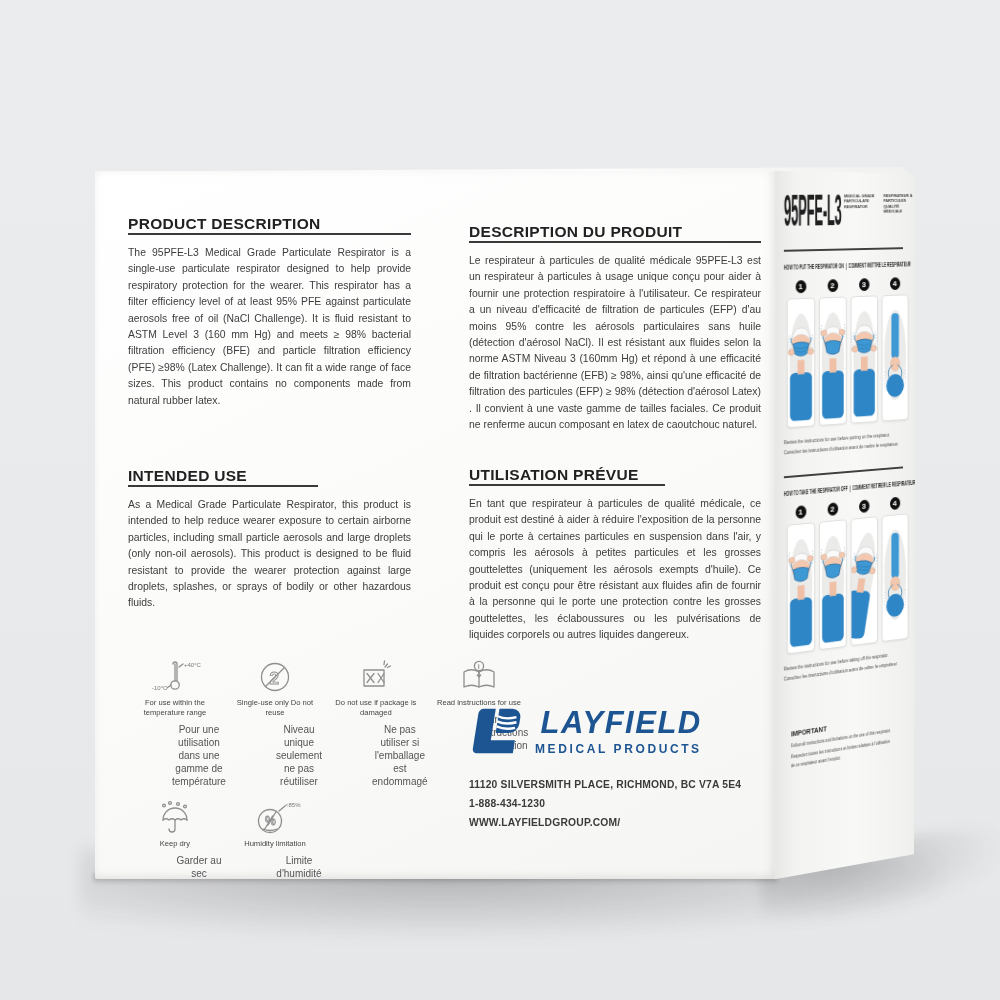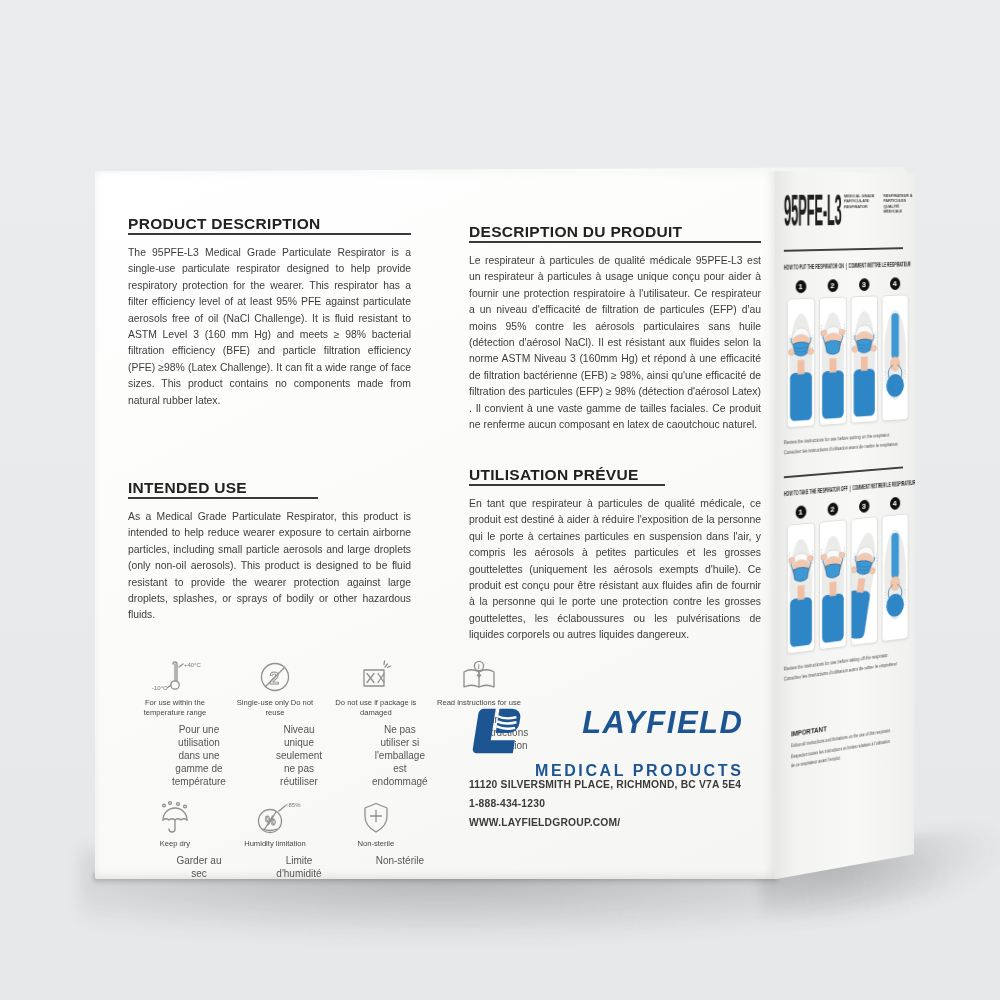--- a/index.html
+++ b/index.html
@@ -38,39 +38,39 @@
   
   .col{position:absolute;top:0;}
   .col-left{left:33px;width:283px;}
   .col-right{left:374px;width:292px;}
   .head{display:block;font-size:15.5px;font-weight:bold;color:#212121;
     letter-spacing:.3px;border-bottom:2px solid #3a3a3a;}
   .u-full{width:100%;}
   .u-two{width:67%;}
   .body-text{font-size:10.4px;line-height:16.4px;color:#3c3c3c;text-align:justify;margin:10px 0 0 0;}
   .sec-pd{position:absolute;top:44px;left:0;right:0;}
-  .sec-iu{position:absolute;top:308px;left:0;right:0;}
+  .sec-iu{position:absolute;top:296px;left:0;right:0;}
   .sec-fr1{position:absolute;top:52px;left:0;right:0;}
   .sec-fr2{position:absolute;top:295px;left:0;right:0;}
 
   
   .icon-grid{position:absolute;top:488px;left:-4px;width:292px;
     display:grid;grid-template-columns:repeat(4,1fr);row-gap:12px;column-gap:2px;}
   .ic-cell{display:flex;flex-direction:column;align-items:center;text-align:center;}
   .ic-cell svg{display:block;}
   .ic-en{font-size:7.6px;line-height:1.3;color:#454545;margin-top:3px;}
   .ic-fr{font-size:10px;line-height:1.3;color:#555555;margin-top:5px;margin-left:48px;}
   .ic-stroke{stroke:#8f8f8f;fill:none;stroke-width:1.3;stroke-linecap:round;stroke-linejoin:round;}
   .ic-label{font-size:6px;fill:#7a7a7a;font-family:"Liberation Sans",sans-serif;}
 
   
   .logo-row{position:absolute;top:536px;left:0;display:flex;align-items:flex-start;gap:10px;}
-  .logo-text{display:flex;flex-direction:column;align-items:flex-end;gap:20px;}
+  .logo-text{display:flex;flex-direction:column;align-items:flex-end;}
   .logo-name{font-size:31px;font-weight:bold;font-style:italic;color:#1d5593;letter-spacing:1.5px;line-height:1;}
-  .logo-sub{font-size:16px;font-weight:bold;color:#1d5593;letter-spacing:2.6px;margin-top:4px;}
+  .logo-sub{font-size:12px;font-weight:bold;color:#1d5593;letter-spacing:2.6px;margin-top:4px;}
   .contact{position:absolute;top:604px;left:0;color:#3b3b3b;}
   .contact div{font-size:10.3px;font-weight:bold;letter-spacing:.2px;line-height:19px;}
 
   
   .model-row{display:flex;align-items:flex-start;}
   .model{font-size:52px;font-weight:800;color:#1f1f1f;letter-spacing:-1px;
     transform:scale(0.26,0.84);transform-origin:0 0;white-space:nowrap;height:46px;}
   .model-wrap{width:62px;height:48px;overflow:visible;}
   .taglines{display:flex;gap:6px;margin-top:8px;}
   .tag-block{width:36px;height:40px;overflow:visible;}
@@ -201,30 +201,20 @@
               <path d="M14 29 q7 3 14 0"></path>
               <path d="M30 11 l6 -5"></path>
             </g>
             <text x="16" y="25" font-size="12" font-weight="bold" fill="none" stroke="#8f8f8f" stroke-width="0.8">%</text>
             <text class="ic-label" x="36" y="6.5">&lt;85%</text>
           </svg>
           <div class="ic-en">Humidity limitation</div>
           <div class="ic-fr">Limite d'humidité</div>
         </div>
 
-        <div class="ic-cell">
-          <svg width="40" height="36" viewBox="0 0 40 36">
-            <g class="ic-stroke">
-              <path d="M20 3.5 l11 4.5 v8.5 c0 8.5 -6.5 13 -11 15.5 c-4.5 -2.5 -11 -7 -11 -15.5 v-8.5 z"></path>
-              <path d="M20 10.5 v11 M14.5 16 h11"></path>
-            </g>
-          </svg>
-          <div class="ic-en">Non-sterile</div>
-          <div class="ic-fr">Non-stérile</div>
-        </div>
 
 
       </div>
     </div>
 
     <div class="col col-right">
       <div class="sec-fr1">
         <span class="head u-full">DESCRIPTION DU PRODUIT</span>
         <p class="body-text">Le respirateur à particules de qualité médicale 95PFE-L3 est un respirateur à particules à usage unique conçu pour aider à fournir une protection respiratoire à l'utilisateur. Ce respirateur a un niveau d'efficacité de filtration de particules (EFP) d'au moins 95% contre les aérosols particulaires sans huile (détection d'aérosol NaCl). Il est résistant aux fluides selon la norme ASTM Niveau 3 (160mm Hg) et répond à une efficacité de filtration bactérienne (EFB) ≥ 98%, ainsi qu'une efficacité de filtration des particules (EFP) ≥ 98% (détection d'aérosol Latex) . Il convient à une vaste gamme de tailles faciales. Ce produit ne renferme aucun composant en latex de caoutchouc naturel.</p>
       </div>

